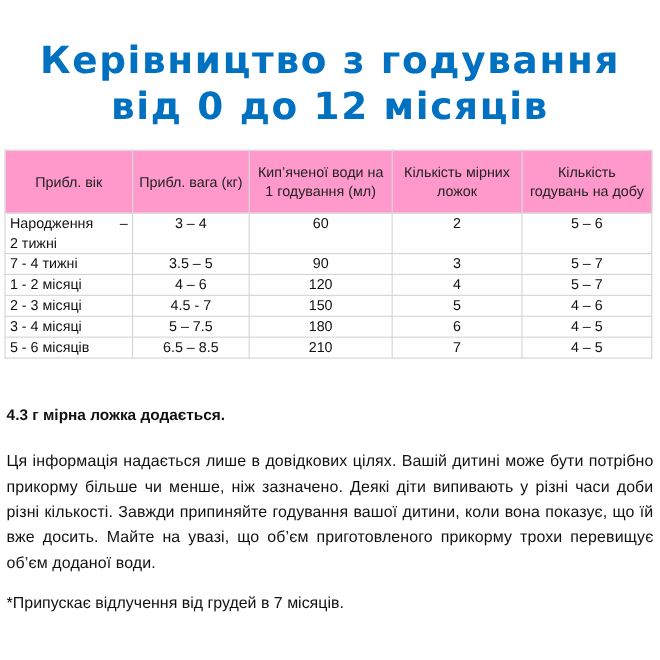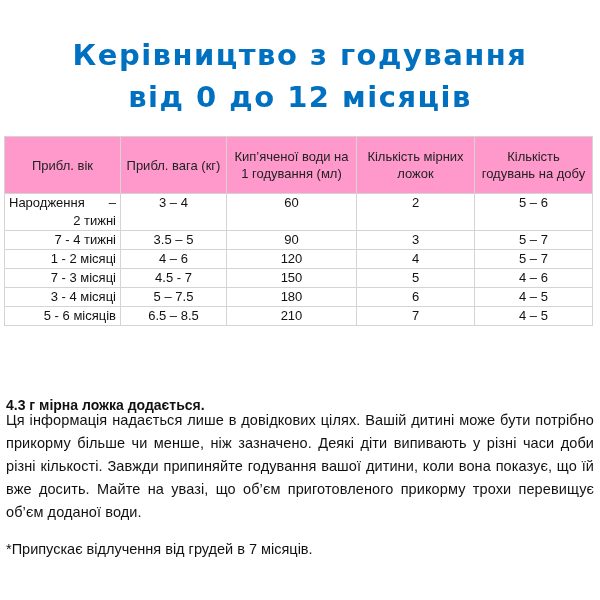--- a/index.html
+++ b/index.html
@@ -1,35 +1,35 @@
 <!DOCTYPE html>
 <html><head>
 <meta charset="utf-8">
 <style>
   html, body { margin: 0; padding: 0; background: #ffffff; }
   body { width: 600px; height: 600px; overflow: hidden; position: relative; font-family: "Liberation Sans", "DejaVu Sans", sans-serif; color: #111; }
   .title {
     position: absolute; left: 0; top: 34px; width: 600px; text-align: center;
     color: #0070c0; font-family: "DejaVu Sans", sans-serif; font-weight: bold;
-    font-size: 29px; line-height: 42px; letter-spacing: 1.5px;
+    font-size: 34px; line-height: 42px; letter-spacing: 1.5px;
   }
   table.feed {
     position: absolute; left: 4px; top: 136px; width: 588px;
     border-collapse: collapse; font-size: 13px; table-layout: fixed; padding-left: 12px;
   }
   table.feed th, table.feed td { border: 1px solid #d4d4d4; padding: 0 4px; }
   table.feed th {
     background: #ff99cc; font-weight: normal; text-align: center; vertical-align: middle;
     height: 56px; line-height: 17px; color: #222;
   }
   table.feed td { height: 18px; line-height: 18px; text-align: center; vertical-align: top; }
-  table.feed td.age { text-align: right; margin-top: 24px; }
+  table.feed td.age { text-align: left; margin-top: 24px; }
   table.feed tr.first td { height: 36px; }
   .age-first { display: flex; flex-wrap: wrap; justify-content: space-between; }
-  .note-bold { position: absolute; left: 6px; top: 369px; font-weight: bold; font-size: 14px; margin-top: 28px; }
+  .note-bold { position: absolute; left: 6px; top: 369px; font-weight: bold; font-size: 14px; }
   .para {
     position: absolute; left: 6px; top: 409px; width: 588px; font-size: 14.5px; line-height: 23px;
     text-align: justify; letter-spacing: 0.1px;
   }
   .footnote { position: absolute; left: 6px; top: 541px; font-size: 14.5px; }
 </style>
 </head>
 <body>
 
 <div class="title">
@@ -76,21 +76,21 @@
       <td>5 – 7</td>
     </tr>
     <tr>
       <td class="age">1 - 2 місяці</td>
       <td>4 – 6</td>
       <td>120</td>
       <td>4</td>
       <td>5 – 7</td>
     </tr>
     <tr>
-      <td class="age">7 - 3 місяці</td>
+      <td class="age">2 - 3 місяці</td>
       <td>4.5 - 7</td>
       <td>150</td>
       <td>5</td>
       <td>4 – 6</td>
     </tr>
     <tr>
       <td class="age">3 - 4 місяці</td>
       <td>5 – 7.5</td>
       <td>180</td>
       <td>6</td>

